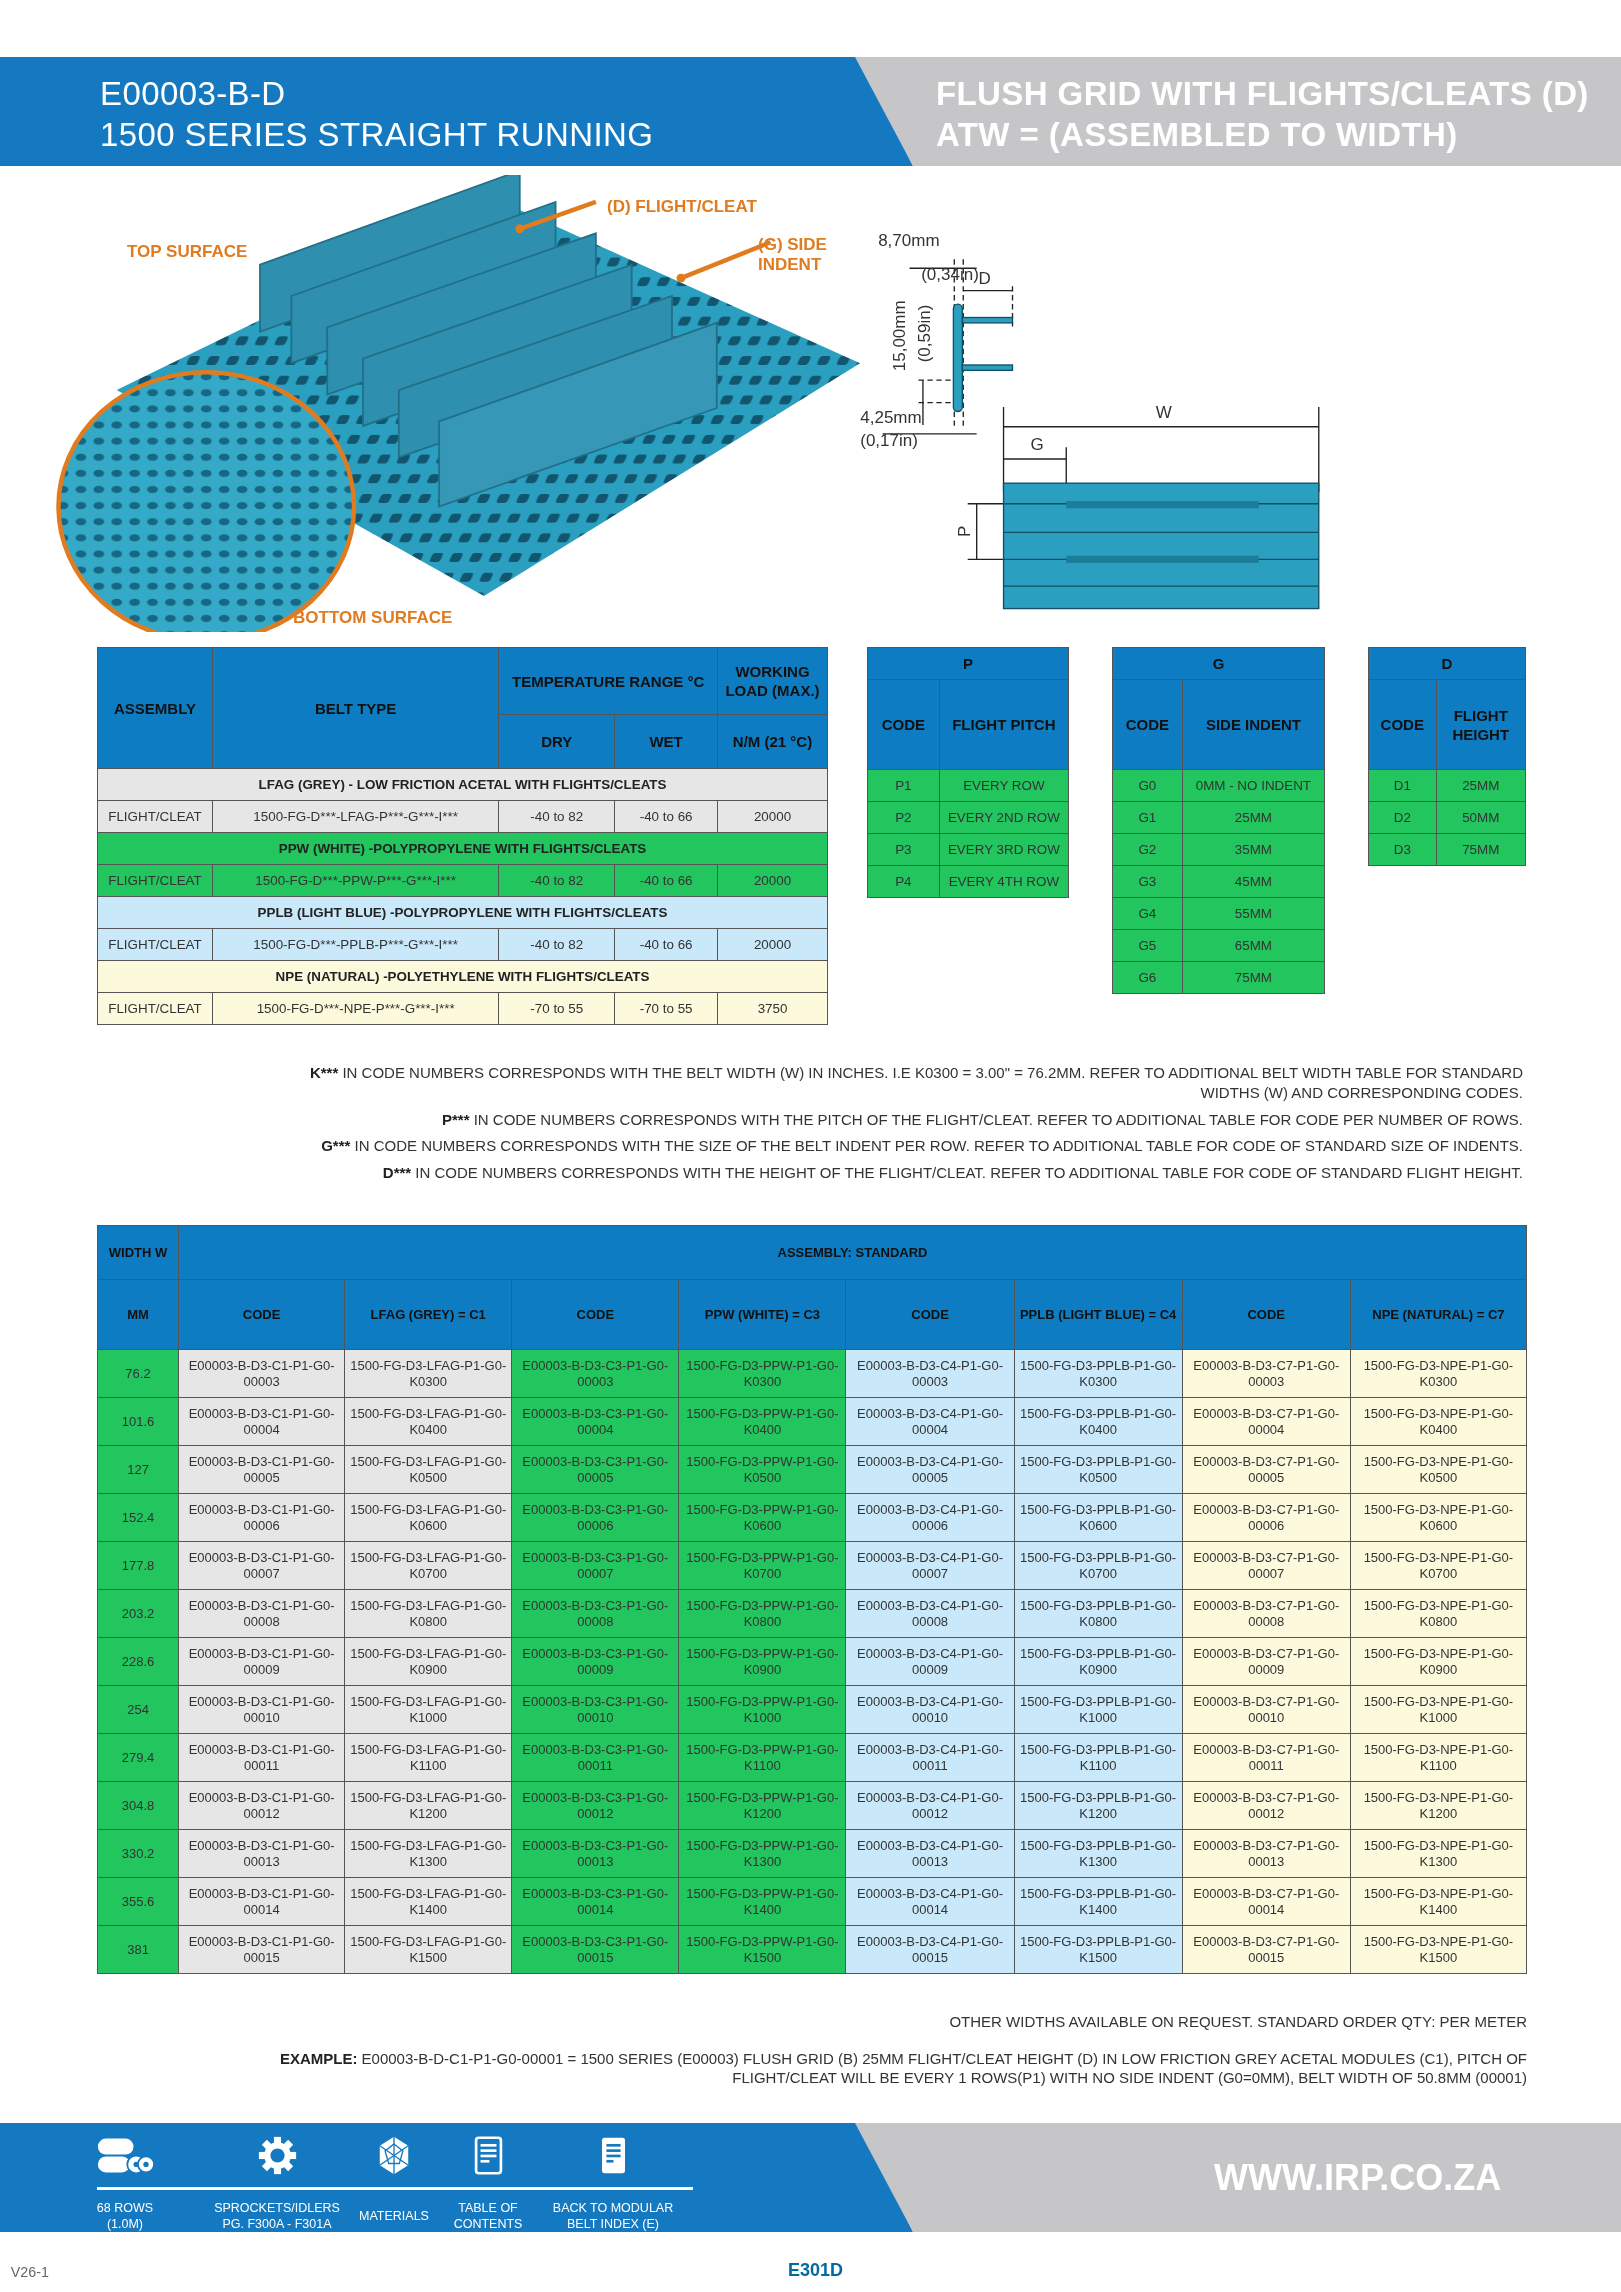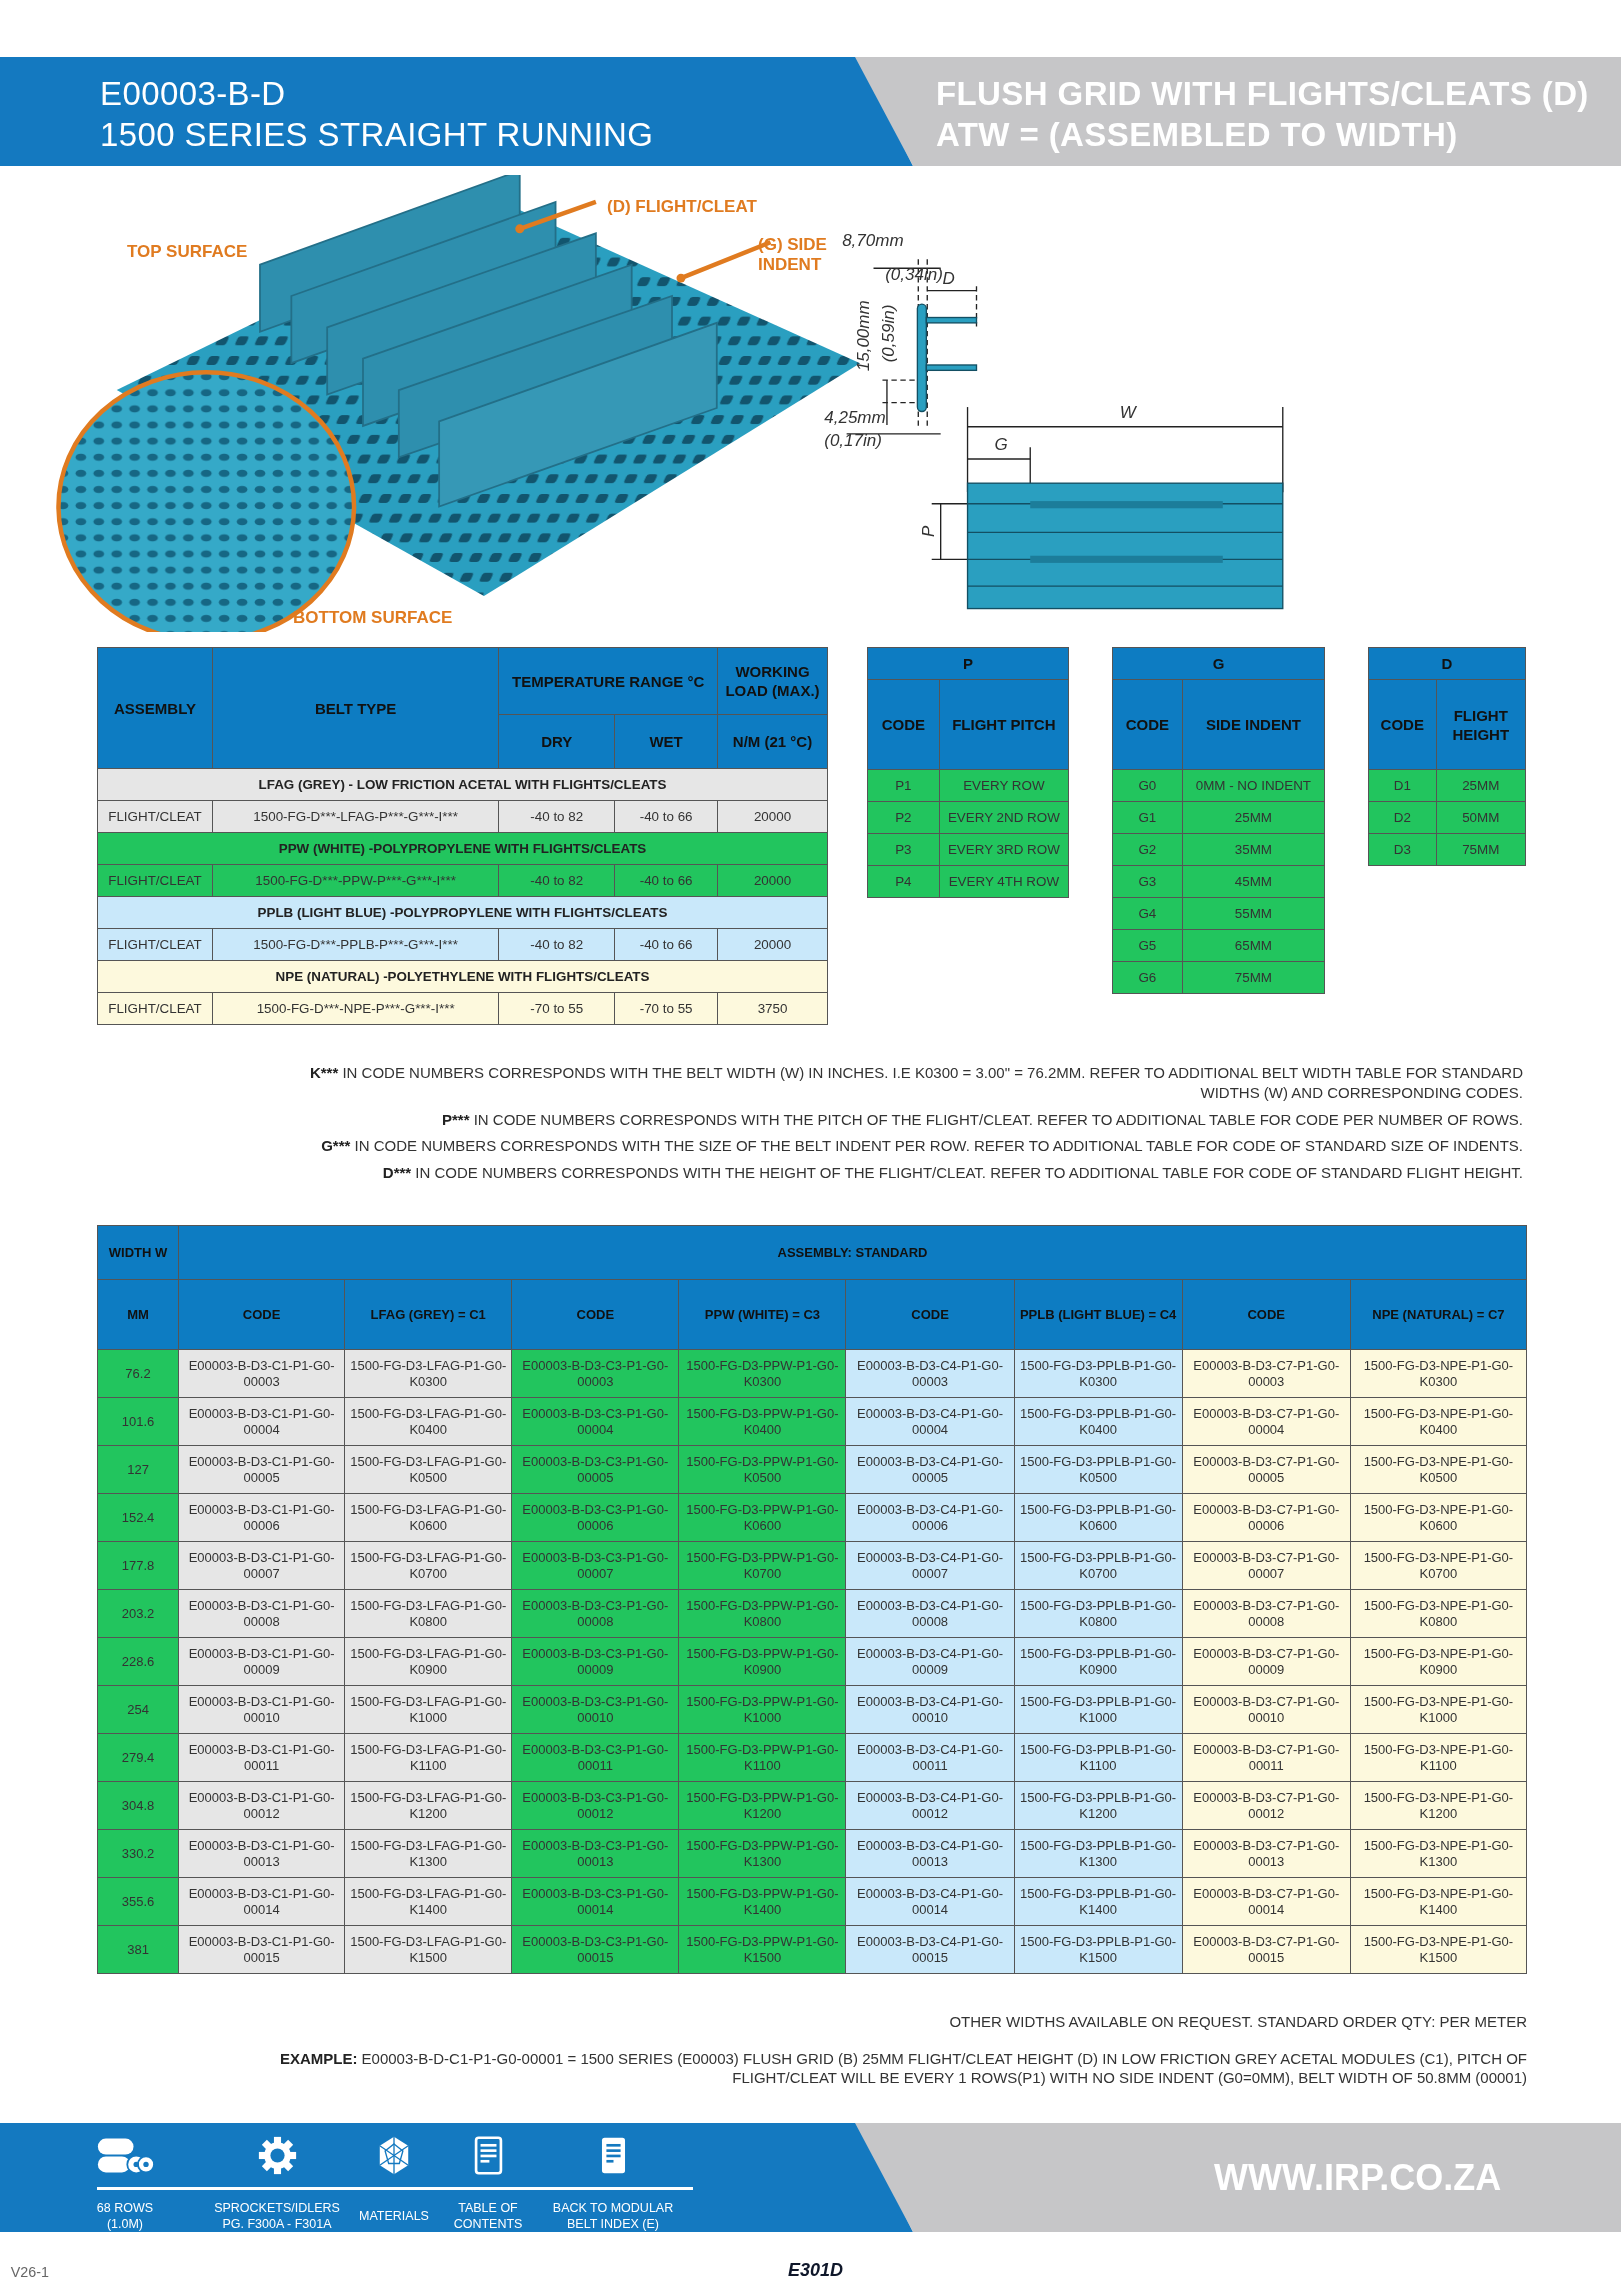--- a/index.html
+++ b/index.html
@@ -11,21 +11,21 @@
   .header-blue { position: absolute; left: 0; top: 0; width: 913px; height: 109px; background: #1479c0;
     clip-path: polygon(0 0, 860px 0, 913px 109px, 0 109px); }
   .header-grey { position: absolute; left: 855px; top: 0; width: 766px; height: 109px; background: #c6c6c8;
     clip-path: polygon(0 0, 766px 0, 766px 109px, 58px 109px); }
   .header-left { position: absolute; left: 100px; top: 16px; color: #fff; font-weight: normal; font-size: 33px; line-height: 41px; letter-spacing: 0.4px; }
   .header-right { position: absolute; left: 936px; top: 16px; color: #fff; font-weight: bold; font-size: 33px; line-height: 41px; letter-spacing: 0.4px; }
 
   
   .photo { position: absolute; left: 54px; top: 175px; width: 824px; height: 457px; }
   .callout { position: absolute; color: #e07b20; font-weight: bold; font-size: 17px; }
-  .diagram { position: absolute; left: 824px; top: 219px; width: 708px; height: 403px; font-style: italic; }
+  .diagram { position: absolute; left: 860px; top: 219px; width: 708px; height: 403px; }
 
   
   table { border-collapse: collapse; position: absolute; }
   td, th { border: 1.8px solid #555; text-align: center; vertical-align: middle; }
   th { background: #0d7cc2; color: #111; font-weight: bold; font-size: 15px; line-height: 19px; }
   td { font-size: 13.4px; color: #333; }
   .grey-bg { background: #e6e6e6; }
   .white-bg { background: #22c55e; }
   .blue-bg { background: #c9e8fa; }
   .yellow-bg { background: #fdf9dd; }
@@ -54,21 +54,21 @@
   .footer-blue { position: absolute; left: 0; top: 0; width: 913px; height: 109px; background: #1479c0;
     clip-path: polygon(0 0, 860px 0, 913px 109px, 0 109px); }
   .footer-grey { position: absolute; left: 855px; top: 0; width: 766px; height: 109px; background: #c6c6c8;
     clip-path: polygon(0 0, 766px 0, 766px 109px, 58px 109px); }
   .footer-line { position: absolute; left: 97px; top: 64px; width: 596px; height: 2.7px; background: #fff; }
   .nav-item { position: absolute; top: 7.2px; width: 116px; text-align: center; color: #fff; cursor: pointer; }
   .nav-icon { height: 50px; display: flex; align-items: center; justify-content: center; }
   .nav-label { margin-top: 19.7px; font-size: 12.5px; line-height: 16px; height: 32px; display: flex; align-items: center; justify-content: center; }
   .website { position: absolute; left: 1214px; top: 34px; font-size: 36px; font-weight: bold; color: #fff; }
   .version { position: absolute; left: 10.7px; top: 2264px; font-size: 14.3px; color: #666; }
-  .page-code { position: absolute; left: 788px; top: 2260px; font-size: 18px; font-weight: bold; color: #0f172a; font-style: italic; }
+  .page-code { position: absolute; left: 788px; top: 2260px; font-size: 18px; font-weight: bold; color: #0369a1; }
 </style>
 </head>
 <body>
 
 <div class="header">
   <div class="header-blue"></div>
   <div class="header-grey"></div>
   <div class="header-left">
     <div>E00003-B-D</div>
     <div>1500 SERIES STRAIGHT RUNNING</div>

